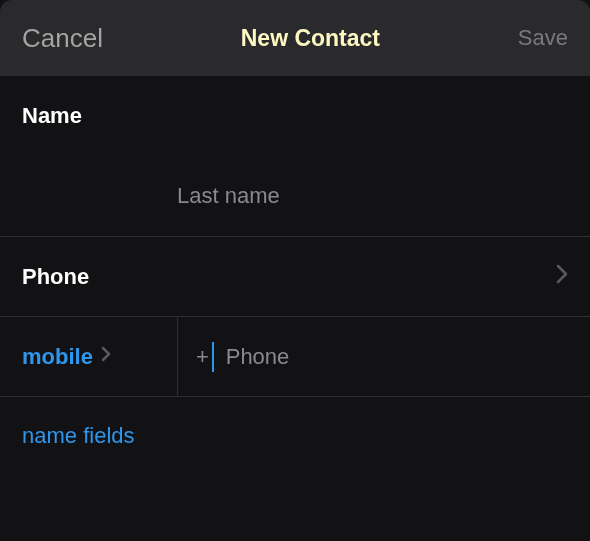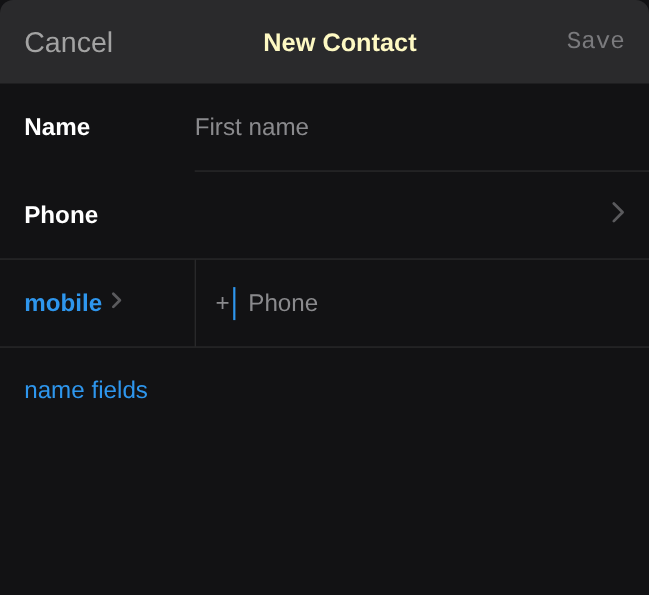--- a/index.html
+++ b/index.html
@@ -33,21 +33,20 @@
     .title {
       color: #fef9c3;
       font-size: 23px;
       font-weight: 700;
     }
     .save-btn {
       color: #7a7a7d;
       font-size: 22px;
       background: none;
       border: none;
-      font-family: Liberation Mono, monospace;
     }
     .content {
     }
     .row {
       display: flex;
       align-items: center;
       min-height: 80px;
       padding-left: 22px;
     }
     .label-col {
@@ -156,25 +155,28 @@
   <div class="title">New Contact</div>
   <button class="save-btn">Save</button>
 </div>
 
 <div class="content">
 
   <div class="row">
     <div class="label-col">
       <span class="section-label">Name</span>
     </div>
-    <div class="field-col">
-      <input type="text" class="text-input" placeholder="First name" style="">
+  </div>
+
+  <div class="row row-full-border">
+    <div class="label-col"></div>
+    <div class="field-col" style="border-bottom:none;">
+      <input type="text" class="text-input" placeholder="Last name" style="">
     </div>
   </div>
-
 
   <div class="phone-header-row">
     <span class="section-label">Phone</span>
     <span class="chevron-right">
       <svg width="12" height="20" viewBox="0 0 12 20" fill="none">
           <path d="M2 2 L10 10 L2 18" stroke="#5a5a5d" stroke-width="2.5" stroke-linecap="round" stroke-linejoin="round"></path>
         </svg>
     </span>
   </div>
 

